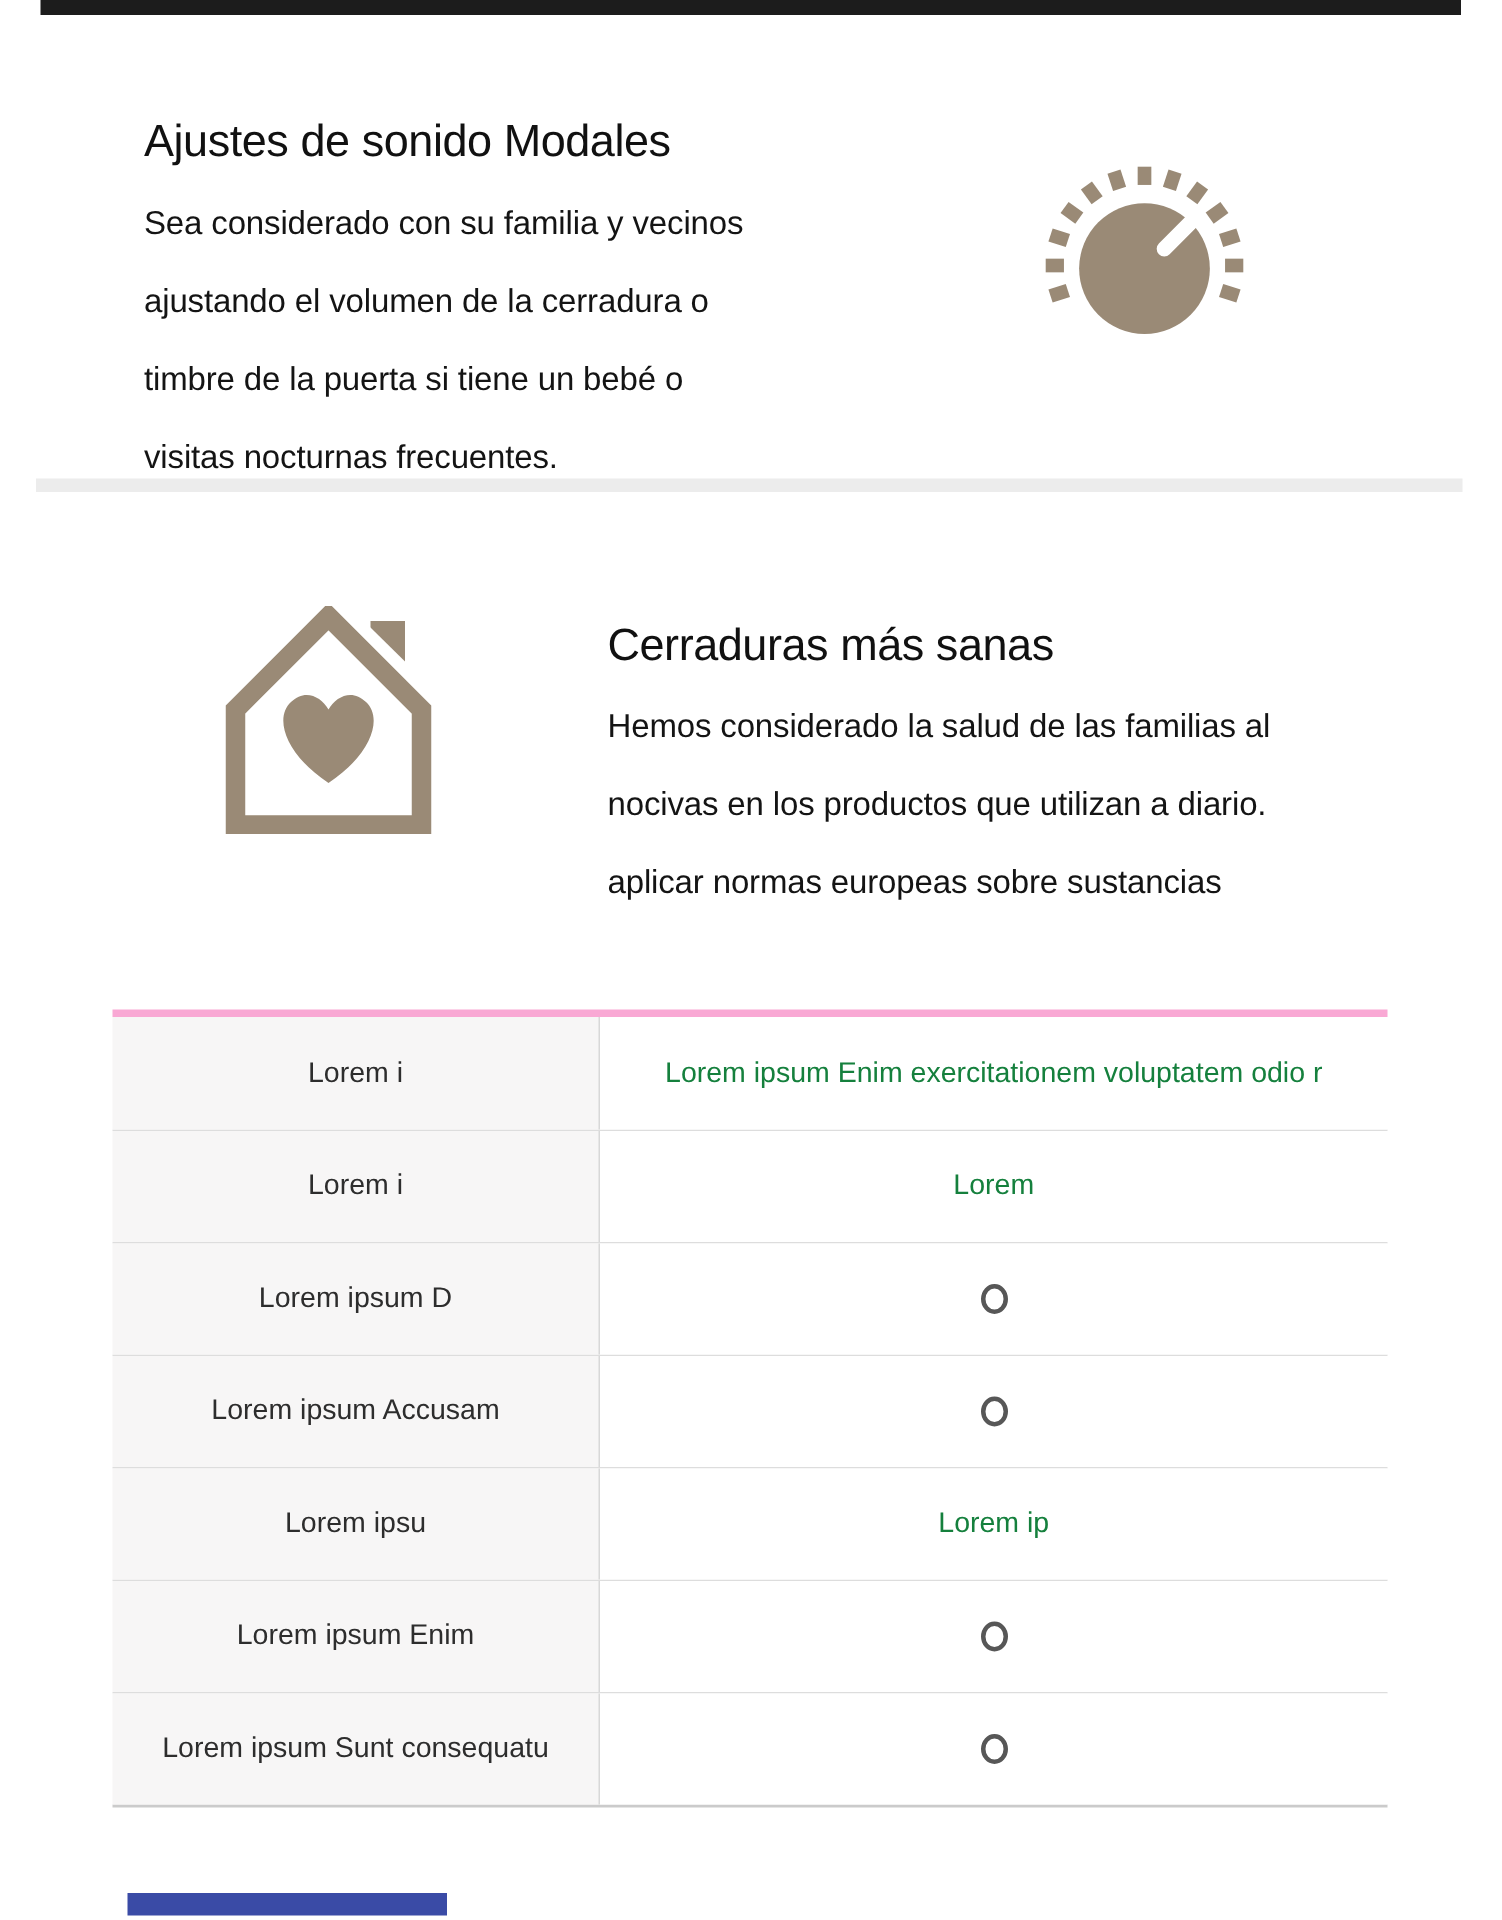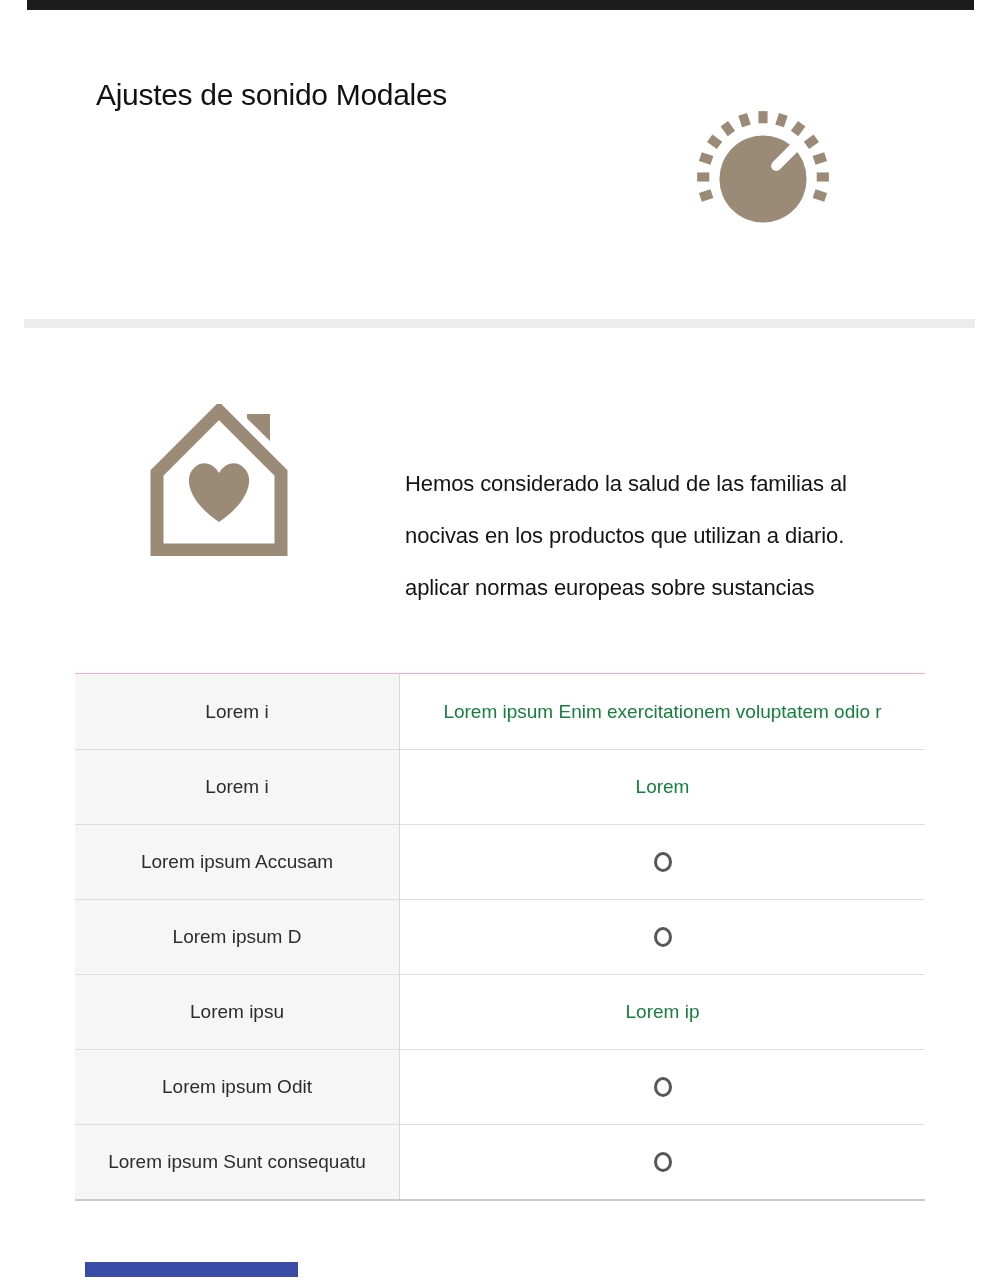--- a/index.html
+++ b/index.html
@@ -45,21 +45,21 @@
   #sound-body  { left:96px; top:123px; }
   #health-title{ left:405px; top:414px; }
   #health-body { left:405px; top:458px; }
 
   .knob-icon  { position:absolute; left:687px; top:101px; }
   .house-icon { position:absolute; left:147px; top:404px; }
 
   
   .spec-table {
     position:absolute; left:75px; top:673px; width:850px;
-    border-top:1px solid #f9a8d4;
+    border-top:5px solid #f9a8d4;
     border-bottom:2px solid #cbcbcb;
   }
   .t-row {
     display:flex; height:75px;
     border-top:1px solid #ddd;
   }
   .t-row:first-child { border-top:none; }
   .t-label {
     width:325px; background:#f7f6f6;
     display:flex; align-items:center; justify-content:center;
@@ -79,20 +79,26 @@
 </style>
 </head>
 <body>
 
 <div class="page">
 
   <div class="top-bar"></div>
 
   <h2 class="feature-title" id="sound-title">Ajustes de sonido Modales</h2>
 
+  <div class="feature-body" id="sound-body">
+      <div class="body-line">Sea considerado con su familia y vecinos</div>
+      <div class="body-line">ajustando el volumen de la cerradura o</div>
+      <div class="body-line">timbre de la puerta si tiene un bebé o</div>
+      <div class="body-line">visitas nocturnas frecuentes.</div>
+    </div>
 
   <div class="knob-icon">
     <svg width="152" height="152" viewBox="0 0 150 150">
       <g fill="var(--taupe,#9a8a76)">
         <g transform="rotate(-108,75,75)">
             <rect x="70.5" y="10" width="9" height="12"></rect>
           </g>
         <g transform="rotate(-90,75,75)">
             <rect x="70.5" y="10" width="9" height="12"></rect>
           </g>
@@ -139,54 +145,55 @@
 
   <div class="house-icon">
     <svg width="144" height="152" viewBox="0 0 142 152">
       <polygon points="99,10 122,10 122,60 99,38" fill="var(--taupe,#9a8a76)"></polygon>
       <line x1="78" y1="0" x2="141" y2="62" stroke="#ffffff" stroke-width="9"></line>
       <path d="M9,146 L9,69 L71,7 L133,69 L133,146 Z" fill="none" stroke="var(--taupe,#9a8a76)" stroke-width="13" stroke-linejoin="miter"></path>
       <path d="M71,118 C41,98 35,74 46,64 C55,55 66,60 71,69 C76,60 87,55 96,64 C107,74 101,98 71,118 Z" fill="var(--taupe,#9a8a76)"></path>
     </svg>
   </div>
 
+  <h2 class="feature-title" id="health-title">Cerraduras más sanas</h2>
 
   <div class="feature-body" id="health-body">
       <div class="body-line">Hemos considerado la salud de las familias al</div>
       <div class="body-line">nocivas en los productos que utilizan a diario.</div>
       <div class="body-line">aplicar normas europeas sobre sustancias</div>
     </div>
 
   <div class="spec-table">
       <div class="t-row">
         <div class="t-label">Lorem i</div>
         <div class="t-value">Lorem ipsum Enim exercitationem voluptatem odio r</div>
       </div>
       <div class="t-row">
         <div class="t-label">Lorem i</div>
         <div class="t-value">Lorem</div>
       </div>
       <div class="t-row">
+        <div class="t-label">Lorem ipsum D</div>
+        <div class="t-value">
+          <span class="circle-mark" style="border-color: rgb(87, 87, 87);"></span>
+        </div>
+      </div>
+      <div class="t-row">
         <div class="t-label">Lorem ipsum Accusam</div>
-        <div class="t-value">
-          <span class="circle-mark" style="border-color: rgb(87, 87, 87);"></span>
-        </div>
-      </div>
-      <div class="t-row">
-        <div class="t-label">Lorem ipsum D</div>
         <div class="t-value">
           <span class="circle-mark" style="border-color: rgb(87, 87, 87);"></span>
         </div>
       </div>
       <div class="t-row">
         <div class="t-label">Lorem ipsu</div>
         <div class="t-value">Lorem ip</div>
       </div>
       <div class="t-row">
-        <div class="t-label">Lorem ipsum Odit</div>
+        <div class="t-label">Lorem ipsum Enim</div>
         <div class="t-value">
           <span class="circle-mark" style="border-color: rgb(87, 87, 87);"></span>
         </div>
       </div>
       <div class="t-row">
         <div class="t-label">Lorem ipsum Sunt consequatu</div>
         <div class="t-value">
           <span class="circle-mark" style="border-color: rgb(87, 87, 87);"></span>
         </div>
       </div>

